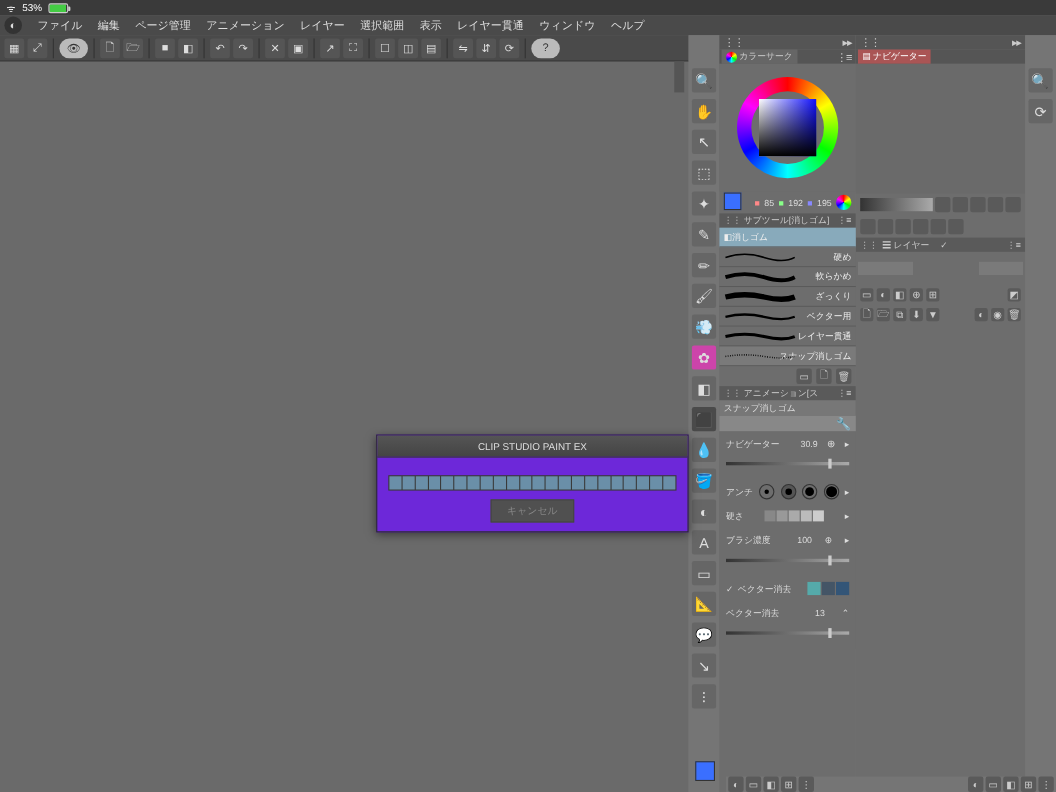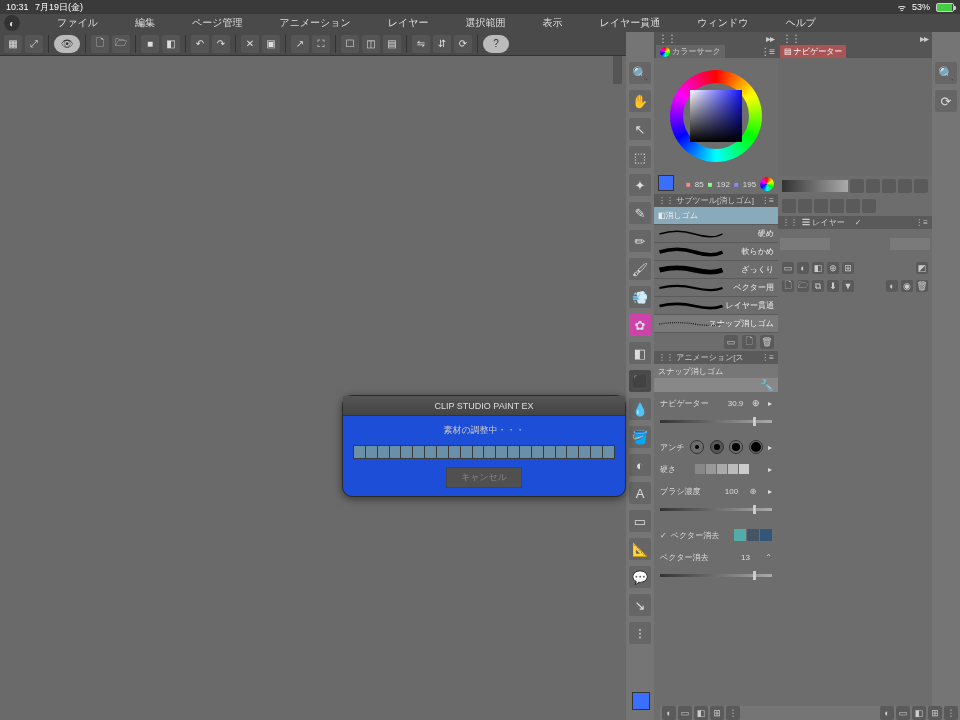--- a/index.html
+++ b/index.html
@@ -6,21 +6,21 @@
 body { background: #6a6a6a; width: 960px; height: 720px; overflow: hidden; position: relative; color: #ddd; }
 
 .status-bar { height: 14px; background: #3a3a3a; display: flex; align-items: center; padding: 0 6px; font-size: 9px; color: #fff; }
 .status-left { flex: 1; }
 .status-right { display: flex; align-items: center; gap: 6px; }
 .battery-icon { display: inline-block; width: 18px; height: 9px; border: 1px solid #ccc; border-radius: 2px; position: relative; background: linear-gradient(to right, #4c4 93%, transparent 93%); }
 .battery-icon::after { content: ""; position: absolute; right: -3px; top: 2px; width: 2px; height: 4px; background: #ccc; border-radius: 0 1px 1px 0; }
 
 .menu-bar { height: 18px; background: #4a4a4a; display: flex; align-items: center; padding: 0 4px; font-size: 10px; color: #ddd; gap: 2px; }
 .menu-bar .logo { width: 16px; height: 16px; border-radius: 50%; background: #333; display: flex; align-items: center; justify-content: center; font-size: 10px; margin-right: 6px; }
-.menu-item { padding: 2px 6px; cursor: pointer; margin-left: 23px; }
+.menu-item { padding: 2px 6px; cursor: pointer; }
 
 .toolbar { height: 24px; background: #4a4a4a; display: flex; align-items: center; padding: 0 4px; gap: 3px; border-bottom: 1px solid #333; }
 .tb-sep { width: 1px; height: 18px; background: #333; margin: 0 2px; }
 .tb-btn { width: 18px; height: 18px; background: #555; border-radius: 2px; display: flex; align-items: center; justify-content: center; font-size: 10px; color: #ddd; cursor: pointer; }
 .tb-btn.pill { width: 26px; background: #bbb; color: #333; border-radius: 9px; }
 
 .main-area { position: absolute; top: 56px; left: 0; right: 334px; bottom: 0; background: #6a6a6a; }
 .canvas-scroll { position: absolute; top: 0; right: 4px; width: 9px; height: 28px; background: #555; }
 
 .right-panels { position: absolute; top: 32px; right: 0; width: 334px; bottom: 0; display: flex; background: #757575; }
@@ -70,41 +70,37 @@
 .circle-opt.active { background: #555; }
 .circle-opt span { display:block; background:#000; border-radius:50%; }
 
 .navi-box { height: 118px; background: #6a6a6a; }
 .layer-opts { height: 30px; background: #6d6d6d; display: flex; flex-wrap: wrap; align-items: center; padding: 2px; gap: 2px; }
 .layer-icons { height: 18px; display: flex; align-items: center; gap: 3px; padding: 0 4px; }
 .layer-icons .small-btn { width: 12px; height: 12px; }
 .brush-row { height: 20px; display: flex; align-items: center; padding: 0 4px; gap: 2px; }
 .mini-icon { width: 14px; height: 14px; background: #5a5a5a; border-radius: 2px; }
 
-.dialog { position: absolute; top: 395px; left: 342px; width: 284px; background: #1d4ed8; border: 1px solid #2a2a2a; box-shadow: 0 2px 8px rgba(0,0,0,0.5); border-radius: 10px; }
+.dialog { position: absolute; top: 395px; left: 342px; width: 284px; background: #6d28d9; border: 1px solid #2a2a2a; box-shadow: 0 2px 8px rgba(0,0,0,0.5); border-radius: 0; }
 .dialog-title { height: 20px; background: linear-gradient(#555, #444); display: flex; align-items: center; justify-content: center; font-size: 9px; color: #ddd; border-bottom: 1px solid #333; }
 .dialog-body { padding: 8px; text-align: center; font-size: 9px; color: #ccc; }
 .progress { height: 14px; background: #3a3a3a; margin: 8px 2px; display: flex; gap: 1px; padding: 1px; }
 .progress-seg { flex: 1; background: #6a8fa8; }
 .dialog-btn { display: inline-block; padding: 3px 14px; background: #505050; border: 1px solid #444; font-size: 9px; color: #888; cursor: pointer; }
 
 .bottom-swatch { position: absolute; bottom: 4px; left: 632px; width: 24px; height: 24px; }
 .bottom-swatch .sw1 { position: absolute; width: 18px; height: 18px; background: #3a6fff; border: 1px solid #333; }
 .bottom-swatch .sw2 { position: absolute; bottom: 0; right: 0; width: 18px; height: 18px; background: #fff; border: 1px solid #333; z-index: -1; }
 
 .bottom-bar { position: absolute; bottom: 0; left: 660px; right: 0; height: 14px; background: #757575; display: flex; align-items: center; gap: 2px; padding: 0 2px; }
 </style>
 </head>
 <body>
 
 <div class="status-bar">
-  <div class="status-left">
-    <span>10:31</span>
-    <span style="margin-left:4px">7月19日(金)</span>
-  </div>
   <div class="status-right">
     <span>ᯤ</span>
     <span>53%</span>
     <span class="battery-icon"></span>
   </div>
 </div>
 
 <div class="menu-bar">
   <span class="logo">◐</span>
   <span class="menu-item">ファイル</span>
@@ -423,21 +419,20 @@
 
   <div class="far-column">
     <span class="tool-icon">🔍</span>
     <span class="tool-icon">⟳</span>
   </div>
 </div>
 
 <div class="dialog">
   <div class="dialog-title">CLIP STUDIO PAINT EX</div>
   <div class="dialog-body">
-    <div>素材の調整中・・・</div>
     <div class="progress">
       <div class="progress-seg"></div>
         <div class="progress-seg"></div>
         <div class="progress-seg"></div>
         <div class="progress-seg"></div>
         <div class="progress-seg"></div>
         <div class="progress-seg"></div>
         <div class="progress-seg"></div>
         <div class="progress-seg"></div>
         <div class="progress-seg"></div>

